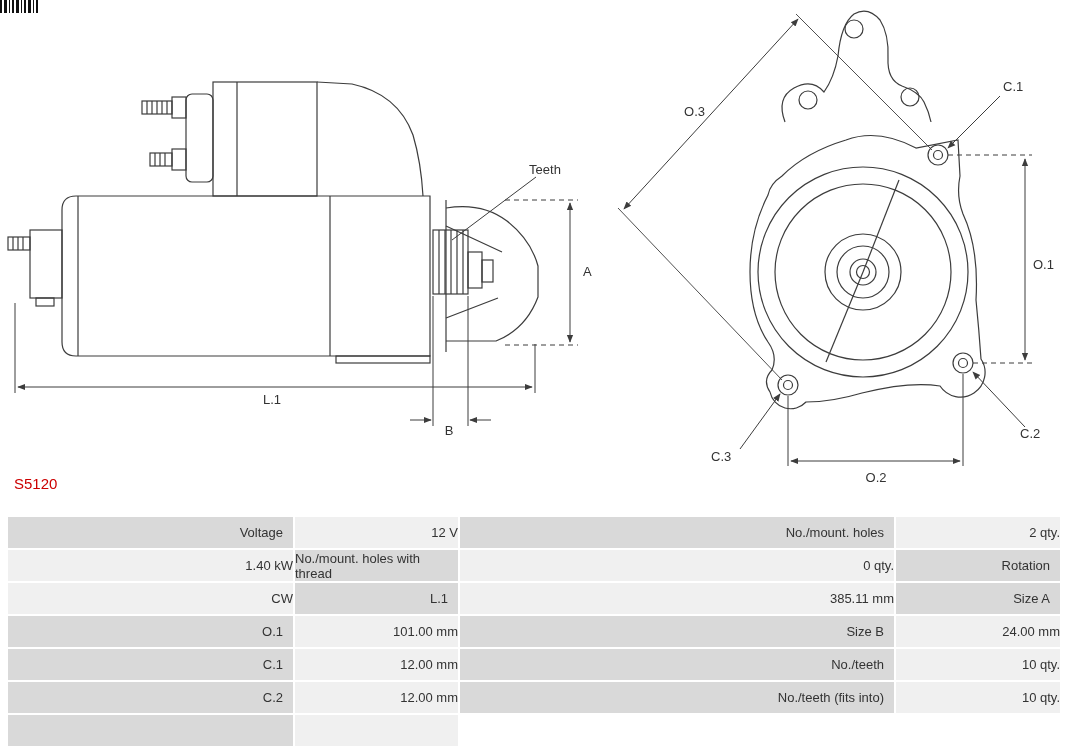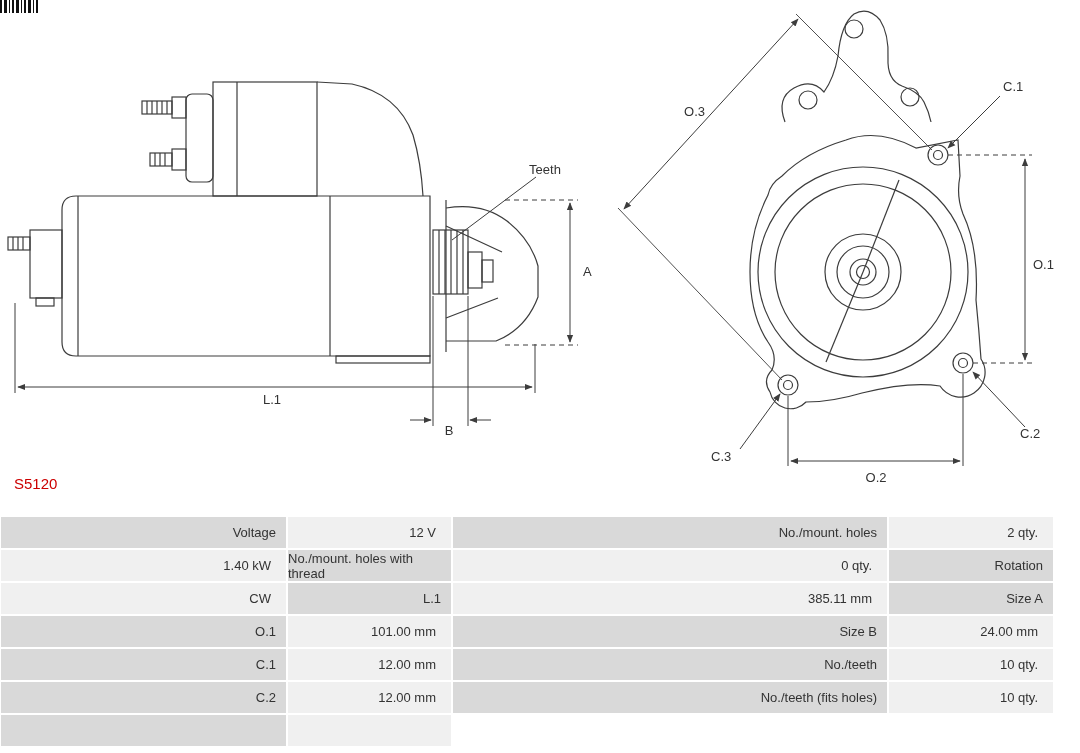--- a/index.html
+++ b/index.html
@@ -9,26 +9,26 @@
   .barcode{position:absolute;top:0;left:0;width:38px;height:13px;
     background:repeating-linear-gradient(90deg,#111 0 2px,#fff 2px 4px,#111 4px 7px,#fff 7px 9px,#111 9px 10px,#fff 10px 12px);}
 
   .drawing{position:absolute;top:0;}
   #side-view{left:0;width:610px;height:460px;}
   #front-view{left:610px;width:470px;height:510px;}
   svg text{fill:#333;font-size:13px;font-family:"Liberation Sans",sans-serif;}
 
   .part-number{position:absolute;left:14px;top:475px;font-size:15px;color:#cc0000;}
 
-  .spec-table{position:absolute;left:1px;top:517px;display:grid;
+  .spec-table{position:absolute;left:8px;top:517px;display:grid;
     grid-template-columns:285px 163px 434px 164px;gap:2px;}
   .cell{height:31px;display:flex;align-items:center;justify-content:flex-end;
     font-size:13px;color:#333;box-sizing:border-box;}
   .cell.label{background:#d9d9d9;padding-right:10px;}
-  .cell.value{background:#f0f0f0;padding-right:15px;}
+  .cell.value{background:#f0f0f0;}
 </style>
 </head>
 <body>
 
 <div class="page">
 
   <div class="barcode"></div>
 
   <svg id="side-view" class="drawing" viewBox="0 0 610 460">
     <defs>
@@ -197,19 +197,19 @@
     <div class="cell label">Size B</div>
     <div class="cell value">24.00 mm</div>
     <div class="cell label">C.1</div>
     <div class="cell value">12.00 mm</div>
 
     <div class="cell label">No./teeth</div>
     <div class="cell value">10 qty.</div>
     <div class="cell label">C.2</div>
     <div class="cell value">12.00 mm</div>
 
-    <div class="cell label">No./teeth (fits holes)</div>
+    <div class="cell label">No./teeth (fits into)</div>
     <div class="cell value">10 qty.</div>
     <div class="cell label"></div>
     <div class="cell value"></div>
 
   </div>
 </div>
 
 </body></html>

